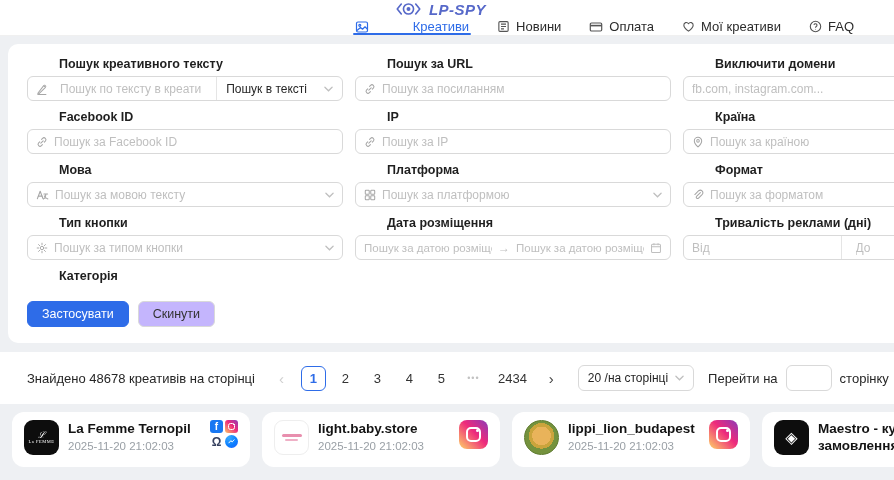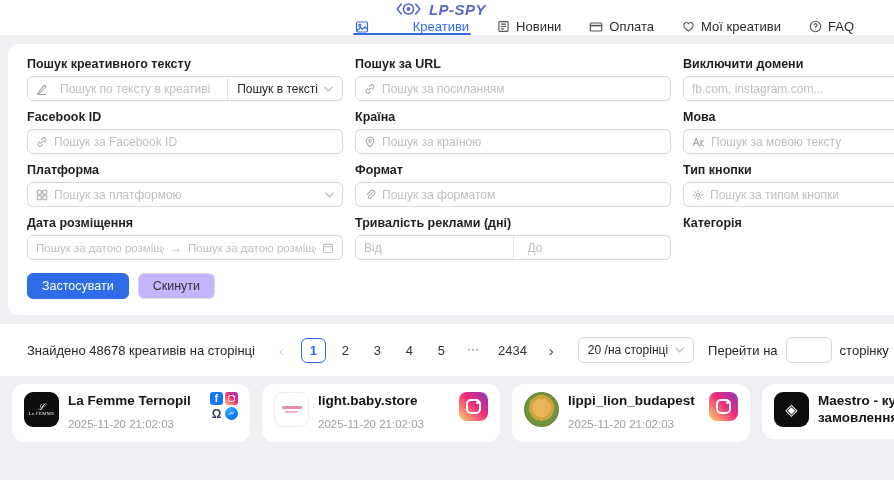--- a/index.html
+++ b/index.html
@@ -26,36 +26,36 @@
   .nav-item.active::after {
     content: ""; position: absolute; left: -2px; right: -2px; bottom: 0;
     height: 2px; background: #2e6ce8; border-radius: 2px;
   }
   
   .panel {
     width: 1010px; margin: 8px 0 0 8px; background: #fff; border-radius: 10px;
     padding: 13px 19px 16px;
   }
   .fgrid { display: grid; grid-template-columns: 316px 316px 316px; column-gap: 12px; row-gap: 9px; }
-  .f-label { font-size: 12.5px; font-weight: 600; color: #1f1f1f; margin-bottom: 5px; }
+  .f-label { font-size: 12.5px; font-weight: 600; color: #1f1f1f; margin-bottom: 5px; margin-left: 32px; }
   .ctrl {
     height: 25px; border: 1px solid #d9d9d9; border-radius: 6px; background: #fff;
     display: flex; align-items: center; padding: 0 8px; gap: 6px; overflow: hidden;
   }
   .ctrl input {
     border: 0; outline: 0; flex: 1; min-width: 0; font-size: 12px; height: 100%;
     font-family: inherit; color: #262626; background: transparent;
   }
   .ctrl input::placeholder { color: #bfbfbf; }
   .pfx { color: #a6a6a6; display: flex; flex: none; }
   .sfx { color: #bfbfbf; display: flex; flex: none; }
   .group { padding: 0; }
   .group .g-input { flex: 1; display: flex; align-items: center; gap: 12px; padding: 0 8px; min-width: 0; }
   .g-addon {
-    border-left: 1px solid #e5e5e5; height: 100%; display: flex; align-items: center; gap: 6px;
+    border-left: 1px solid #e5e5e5; height: 100%; display: flex; align-items: center; gap: 17px;
     padding: 0 9px; font-size: 12px; color: #262626; flex: none; cursor: pointer; white-space: nowrap;
   }
   .range .r-in { flex: 1; min-width: 0; font-size: 11.5px; }
   .range .r-arrow { color: #bfbfbf; font-size: 12px; flex: none; }
   .duration { padding: 0; }
   .duration input { padding: 0 8px; }
   .duration .sep { width: 1px; height: 100%; background: #e5e5e5; flex: none; }
   .actions { margin-top: 13px; display: flex; gap: 9px; }
   .btn {
     height: 26px; padding: 0 14px; border-radius: 6px; font-size: 12.5px; font-weight: 500;
@@ -97,21 +97,21 @@
   .avatar.dark .av-script { font-style: italic; font-size: 9px; line-height: 8px; font-family: "Liberation Serif", serif; }
   .avatar.dark .av-sub { font-size: 4.5px; letter-spacing: .5px; font-family: "Liberation Serif", serif; }
   .avatar.light { background: #fff; border: 1px solid #eee; gap: 2px; }
   .avatar.light .bar { width: 20px; height: 3px; background: #e88fae; border-radius: 2px; }
   .avatar.light .bar.small { width: 13px; height: 2px; opacity: .7; }
   .avatar.round { border-radius: 50%; background: radial-gradient(circle at 50% 45%, #e9b35a 0 38%, #caa43c 38% 52%, #74923d 52% 100%); border: 1px solid #5d7a2e; }
   .avatar.dark .hex { font-size: 16px; line-height: 16px; color: #fff; }
   .c-meta { flex: 1; min-width: 0; padding-top: 1px; }
   .c-name { font-size: 13.5px; font-weight: 700; color: #141414; line-height: 1.25; }
   .nowrap { white-space: nowrap; overflow: hidden; }
-  .c-date { font-size: 11.5px; color: #9aa0a6; margin-top: 8px; }
+  .c-date { font-size: 11.5px; color: #9aa0a6; margin-top: 2px; }
   .c-nets { flex: none; display: grid; grid-template-columns: auto auto; gap: 2px; align-content: start; }
   .net { width: 13px; height: 13px; border-radius: 3px; display: flex; align-items: center; justify-content: center; }
   .net.fb { background: #1877f2; color: #fff; font-size: 10px; font-weight: 700; }
   .net.ig-sm { background: linear-gradient(45deg, #fdc468, #ee2a7b 55%, #8a3ab9); }
   .net.an { background: transparent; color: #37415f; font-size: 12px; font-weight: 700; }
   .net.ms { background: radial-gradient(circle at 30% 20%, #37aaff, #0a7cff 60%, #2b5cff); border-radius: 50%; }
   .ig-inner { width: 7px; height: 7px; border: 1.3px solid #fff; border-radius: 2.5px; position: relative; }
   .ig-inner::after { content: ""; position: absolute; top: -0.5px; right: -0.5px; width: 1.5px; height: 1.5px; background: #fff; border-radius: 50%; }
   .ig-big { width: 29px; height: 29px; border-radius: 8px; background: linear-gradient(45deg, #fdc468 5%, #ee2a7b 55%, #8a3ab9); display: flex; align-items: center; justify-content: center; flex: none; }
   .ig-big .ig-inner { width: 15px; height: 15px; border-width: 2px; border-radius: 5px; }
@@ -238,20 +238,33 @@
           <svg width="12" height="12" viewBox="0 0 14 14" fill="none" stroke="currentColor" stroke-width="1.2" stroke-linecap="round">
             <path d="M5.6 8.4l2.8-2.8"></path>
               <path d="M6.5 3.9l1.2-1.2a2.25 2.25 0 0 1 3.2 3.2L9.7 7.1"></path>
               <path d="M7.5 10.1l-1.2 1.2a2.25 2.25 0 0 1-3.2-3.2l1.2-1.2"></path>
           </svg>
         </span>
         <input placeholder="Пошук за Facebook ID" style="">
       </div>
     </div>
 
+    <div class="field">
+      <div class="f-label">IP</div>
+      <div class="ctrl">
+        <span class="pfx">
+          <svg width="12" height="12" viewBox="0 0 14 14" fill="none" stroke="currentColor" stroke-width="1.2" stroke-linecap="round">
+            <path d="M5.6 8.4l2.8-2.8"></path>
+              <path d="M6.5 3.9l1.2-1.2a2.25 2.25 0 0 1 3.2 3.2L9.7 7.1"></path>
+              <path d="M7.5 10.1l-1.2 1.2a2.25 2.25 0 0 1-3.2-3.2l1.2-1.2"></path>
+          </svg>
+        </span>
+        <input placeholder="Пошук за IP" style="">
+      </div>
+    </div>
 
     <div class="field">
       <div class="f-label">Країна</div>
       <div class="ctrl">
         <span class="pfx">
           <svg width="12" height="12" viewBox="0 0 14 14" fill="none" stroke="currentColor" stroke-width="1.2" stroke-linejoin="round">
             <path d="M7 12.8 C 7 12.8 11.3 8.6 11.3 5.7 A 4.3 4.3 0 1 0 2.7 5.7 C 2.7 8.6 7 12.8 7 12.8 Z"></path>
               <circle cx="7" cy="5.7" r="1.5"></circle>
           </svg>
         </span>

